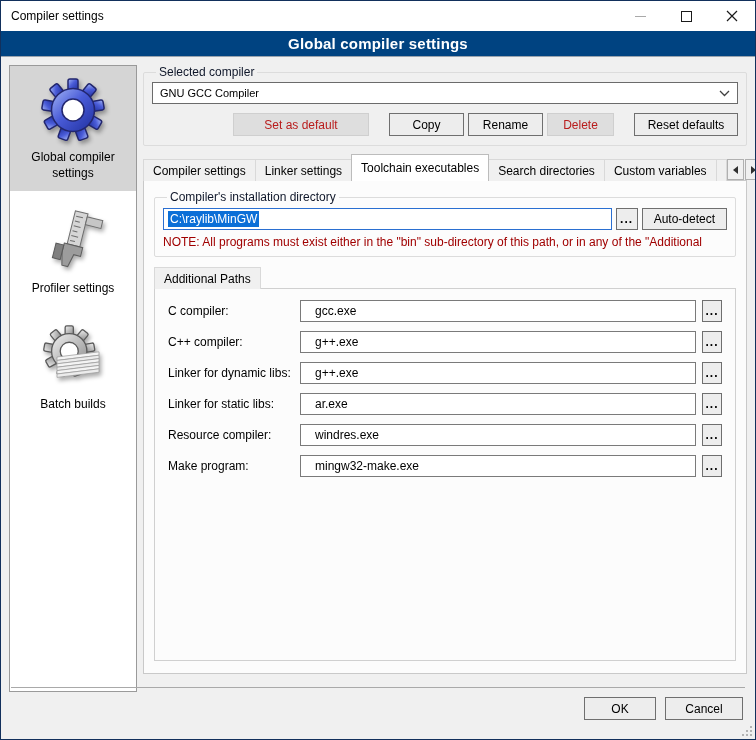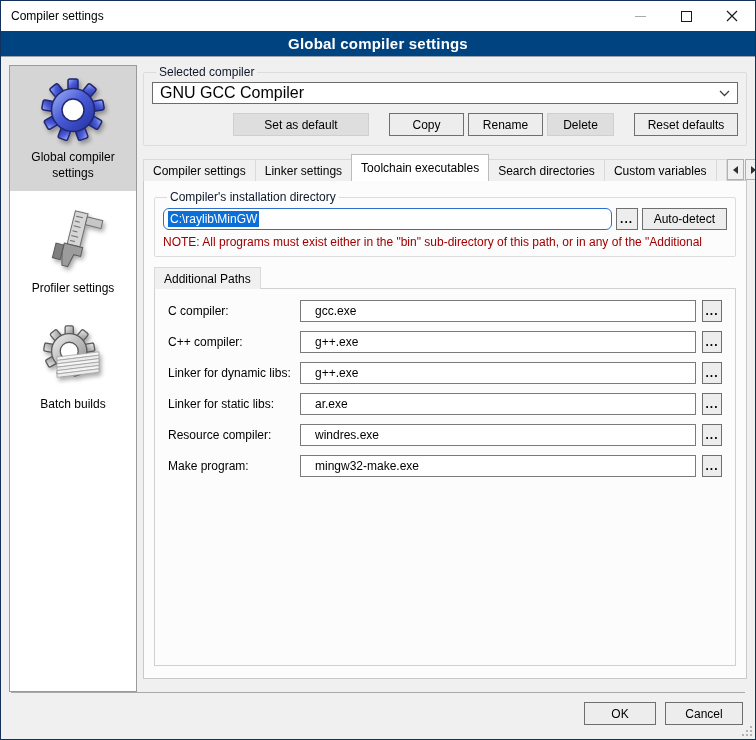--- a/index.html
+++ b/index.html
@@ -40,26 +40,26 @@
   .side-gap{height:6px;}
 
   .main{flex:1;margin-left:6px;display:flex;flex-direction:column;min-width:0;padding-bottom:5px;}
 
   fieldset{border:1px solid #dcdcdc;border-radius:2px;}
   legend{font-size:12px;color:#0f172a;padding:0 3px;margin-left:4px;}
 
   
   .fs-compiler{padding:1px 8px 9px;flex:0 0 auto;}
   .combo{height:22px;border:1px solid #6b6b6b;background:#fff;display:flex;align-items:center;
-         padding:0 7px;font-size:16px;margin-top:2px;}
+         padding:0 7px;font-size:11px;margin-top:2px;}
   .combo .chev{margin-left:auto;display:flex;align-items:center;}
   .btnrow{display:flex;align-items:center;margin-top:9px;justify-content:flex-end;}
   .btn{height:23px;font-size:12px;display:flex;align-items:center;justify-content:center;
        background:#ededed;border:1px solid #6f6f6f;color:#000;cursor:default;}
-  .btn.disabled{background:#dedede;border-color:#cfcfcf;color:#000000;}
+  .btn.disabled{background:#dedede;border-color:#cfcfcf;color:#b91c1c;}
   .b-setdef{width:136px;margin-right:20px;}
   .b-copy{width:75px;margin-right:4px;}
   .b-rename{width:75px;margin-right:4px;}
   .b-delete{width:67px;margin-right:20px;}
   .b-reset{width:104px;}
 
   
   .tabsrow{display:flex;align-items:flex-end;margin-top:8px;flex:0 0 auto;position:relative;z-index:2;}
   .tab{height:22px;padding:0 9px;font-size:12px;display:flex;align-items:center;
        background:#f0f0f0;border:1px solid #d9d9d9;border-bottom:none;margin-right:-1px;white-space:nowrap;}
@@ -93,21 +93,21 @@
   .frow .flabel{font-size:12px;color:#000;}
   .frow input{height:22px;width:100%;border:1px solid #7a7a7a;background:#fff;
               font-size:12px;padding:0 14px;font-family:"Liberation Sans",sans-serif;outline:none;}
   .browse-sm{width:20px;height:22px;justify-self:end;font-weight:bold;letter-spacing:1px;}
   .frow-combo{grid-template-columns:132px 1fr;}
   .combo-gray{height:22px;border:1px solid #8a8a8a;background:#e4e4e4;display:flex;align-items:center;
               padding:0 7px;font-size:12px;}
   .combo-gray .chev{margin-left:auto;display:flex;align-items:center;}
 
   
-  .footer{flex:0 0 44px;margin:8px 10px 3px;border-top:1px solid #a9a9a9;
+  .footer{flex:0 0 44px;margin:8px 10px 8px;border-top:1px solid #a9a9a9;
           display:flex;justify-content:flex-end;align-items:flex-start;padding:9px 2px 0;}
   .b-ok{width:72px;margin-right:9px;}
   .b-cancel{width:78px;}
   .grip{position:absolute;right:3px;bottom:3px;width:10px;height:10px;}
   .grip i{position:absolute;width:2px;height:2px;background:#b3b3b3;}
   .grip i:nth-child(1){right:0;bottom:0;}
   .grip i:nth-child(2){right:4px;bottom:0;}
   .grip i:nth-child(3){right:0;bottom:4px;}
   .grip i:nth-child(4){right:8px;bottom:0;}
   .grip i:nth-child(5){right:4px;bottom:4px;}
@@ -259,21 +259,21 @@
               <span class="tri-right"></span>
             </div>
         </div>
       </div>
 
       <div class="tabpage">
 
         <fieldset class="fs-dir">
           <legend>Compiler's installation directory</legend>
           <div class="dirrow">
-            <div class="text-input dir-input" style="border-color: rgb(42, 111, 209); border-radius: 6px;">
+            <div class="text-input dir-input" style="border-color: rgb(42, 111, 209);">
               <span class="selection" style="background: rgb(11, 111, 215);">C:\raylib\MinGW</span>
             </div>
             <div class="btn browse">...</div>
             <div class="btn autodetect">Auto-detect</div>
           </div>
           <div class="note" style="color: rgb(160, 0, 0);">NOTE: All programs must exist either in the "bin" sub-directory of this path, or in any of the "Additional</div>
         </fieldset>
 
         <div class="subtabsrow">
           <div class="tab">Additional Paths</div>

